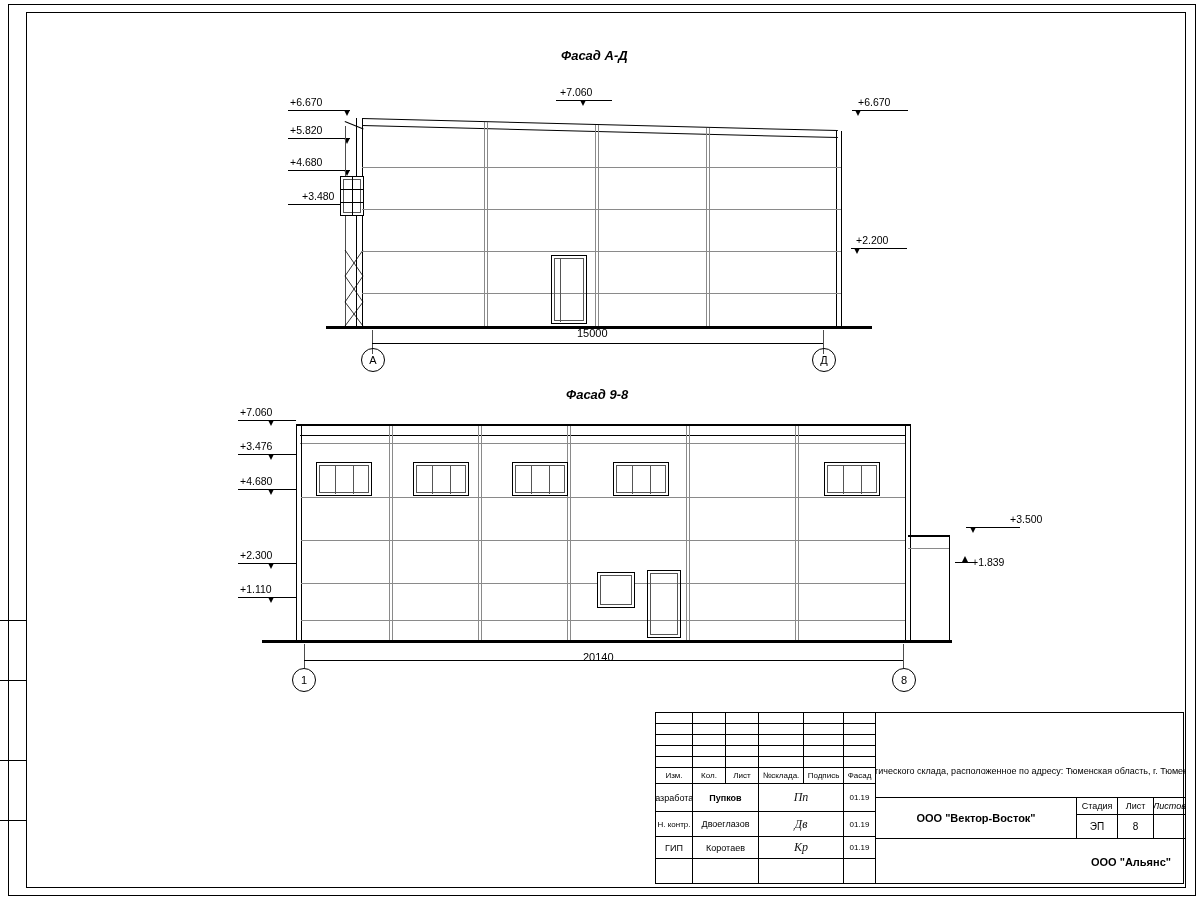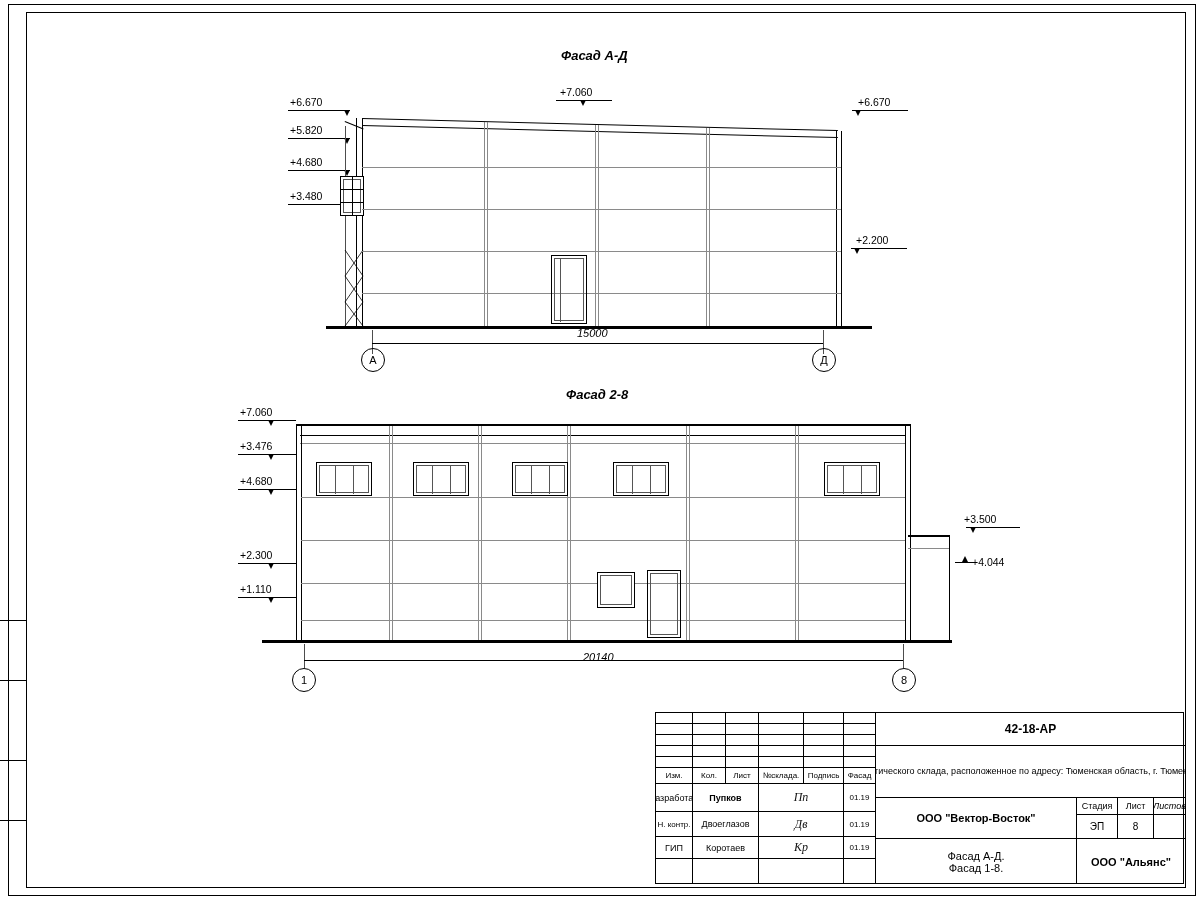--- a/index.html
+++ b/index.html
@@ -54,21 +54,20 @@
   }
   .lv {
     position: absolute;
     font-size: 10.5px;
     white-space: nowrap;
   }
   .dimtext {
     position: absolute;
     font-size: 11px;
     white-space: nowrap;
-    font-style: italic;
   }
   .line {
     position: absolute;
     background: #000;
   }
   .hline { height: 1px; }
   .vline { width: 1px; }
   .thin { background: #4d4d4d; }
   .lt { background: #8a8a8a; }
   .arrow-down {
@@ -171,21 +170,21 @@
   <div class="arrow-down" style="left:344px; top:110px;"></div>
 
   <div class="lv" style="left:290px; top:124px;">+5.820</div>
   <div class="line hline" style="left:288px; top:138px; width:62px;"></div>
   <div class="arrow-down" style="left:344px; top:138px;"></div>
 
   <div class="lv" style="left:290px; top:156px;">+4.680</div>
   <div class="line hline" style="left:288px; top:170px; width:62px;"></div>
   <div class="arrow-down" style="left:344px; top:170px;"></div>
 
-  <div class="lv" style="left:290px; top:190px;">+3.480</div>
+  <div class="lv" style="left:302px; top:190px;">+3.480</div>
   <div class="line hline" style="left:288px; top:204px; width:62px;"></div>
   <div class="arrow-down" style="left:344px; top:204px;"></div>
 
   <div class="lv" style="left:560px; top:86px;">+7.060</div>
   <div class="line hline" style="left:556px; top:100px; width:56px;"></div>
   <div class="arrow-down" style="left:580px; top:100px;"></div>
 
   <div class="lv" style="left:858px; top:96px;">+6.670</div>
   <div class="line hline" style="left:852px; top:110px; width:56px;"></div>
   <div class="arrow-down" style="left:855px; top:110px;"></div>
@@ -237,21 +236,21 @@
 
   <div class="line hline" style="left:326px; top:326px; width:546px; height:3px;"></div>
 
   <div class="line vline thin" style="left:372px; top:330px; height:24px;"></div>
   <div class="line vline thin" style="left:823px; top:330px; height:24px;"></div>
   <div class="line hline" style="left:372px; top:343px; width:451px;"></div>
   <div class="dimtext" style="left:577px; top:327px;">15000</div>
   <div class="axis-bubble" style="left:361px; top:348px;">А</div>
   <div class="axis-bubble" style="left:812px; top:348px;">Д</div>
 
-  <div class="title" style="left:566px; top:387px;">Фасад 2-8</div>
+  <div class="title" style="left:566px; top:387px;">Фасад 9-8</div>
 
   <div class="lv" style="left:240px; top:406px;">+7.060</div>
   <div class="line hline" style="left:238px; top:420px; width:58px;"></div>
   <div class="arrow-down" style="left:268px; top:420px;"></div>
 
   <div class="lv" style="left:240px; top:440px;">+3.476</div>
   <div class="line hline" style="left:238px; top:454px; width:58px;"></div>
   <div class="arrow-down" style="left:268px; top:454px;"></div>
 
   <div class="lv" style="left:240px; top:475px;">+4.680</div>
@@ -259,25 +258,25 @@
   <div class="arrow-down" style="left:268px; top:489px;"></div>
 
   <div class="lv" style="left:240px; top:549px;">+2.300</div>
   <div class="line hline" style="left:238px; top:563px; width:58px;"></div>
   <div class="arrow-down" style="left:268px; top:563px;"></div>
 
   <div class="lv" style="left:240px; top:583px;">+1.110</div>
   <div class="line hline" style="left:238px; top:597px; width:58px;"></div>
   <div class="arrow-down" style="left:268px; top:597px;"></div>
 
-  <div class="lv" style="left:964px; top:513px;">+3.500</div>
+  <div class="lv" style="left:1010px; top:513px;">+3.500</div>
   <div class="line hline" style="left:966px; top:527px; width:54px;"></div>
   <div class="arrow-down" style="left:970px; top:527px;"></div>
 
-  <div class="lv" style="left:972px; top:556px;">+4.044</div>
+  <div class="lv" style="left:972px; top:556px;">+1.839</div>
   <div class="line hline" style="left:955px; top:562px; width:18px;"></div>
   <div class="arrow-up" style="left:962px; top:556px;"></div>
 
   <div class="line hline" style="left:296px; top:424px; width:614px; height:2px;"></div>
   <div class="line hline" style="left:300px; top:435px; width:606px;"></div>
   <div class="line hline lt" style="left:300px; top:443px; width:606px;"></div>
   <div class="line vline" style="left:296px; top:424px; height:216px;"></div>
   <div class="line vline" style="left:301px; top:424px; height:216px;"></div>
   <div class="line vline" style="left:905px; top:424px; height:216px;"></div>
   <div class="line vline" style="left:910px; top:424px; height:216px;"></div>
@@ -401,35 +400,30 @@
     <div class="cell f9 left" style="left:0px;   top:124px; width:37px; height:22px;">ГИП</div>
     <div class="cell f9" style="left:37px;  top:124px; width:66px; height:22px;">Коротаев</div>
     <div class="cell sig" style="left:103px; top:124px; width:85px; height:22px;">Кр</div>
     <div class="cell f8" style="left:188px; top:124px; width:32px; height:22px;">01.19</div>
 
     <div class="cell" style="left:0px;   top:146px; width:37px; height:25px; border-bottom:none;"></div>
     <div class="cell" style="left:37px;  top:146px; width:66px; height:25px; border-bottom:none;"></div>
     <div class="cell" style="left:103px; top:146px; width:85px; height:25px; border-bottom:none;"></div>
     <div class="cell" style="left:188px; top:146px; width:32px; height:25px; border-bottom:none;"></div>
 
-    <div class="cell bold f12" style="left:220px; top:0px; width:309px; height:33px; border-right:none;">42-18-АР</div>
 
     <div class="cell multi f9" style="left:220px; top:33px; width:309px; height:52px; border-right:none;">Здание фармацевтического склада, расположенное по адресу: Тюменская область, г. Тюмень, ул. Республики.</div>
 
     <div class="cell bold f11" style="left:220px; top:85px; width:201px; height:41px;">ООО "Вектор-Восток"</div>
 
     <div class="cell f9" style="left:421px; top:85px; width:41px; height:17px;">Стадия</div>
     <div class="cell f9" style="left:462px; top:85px; width:36px; height:17px;">Лист</div>
     <div class="cell f9" style="left:498px; top:85px; width:31px; height:17px; border-right:none;font-style:italic;">Листов</div>
 
     <div class="cell f10" style="left:421px; top:102px; width:41px; height:24px;">ЭП</div>
     <div class="cell f10" style="left:462px; top:102px; width:36px; height:24px;">8</div>
     <div class="cell f10" style="left:498px; top:102px; width:31px; height:24px; border-right:none;"></div>
 
-    <div class="cell f11" style="left:220px; top:126px; width:201px; height:45px; border-bottom:none; flex-direction:column;">
-      <span>Фасад А-Д.</span>
-      <span>Фасад 1-8.</span>
-    </div>
 
     <div class="cell bold f11" style="left:421px; top:126px; width:108px; height:45px; border-right:none; border-bottom:none;">ООО "Альянс"</div>
   </div>
 
 </div>
 
 </body></html>

